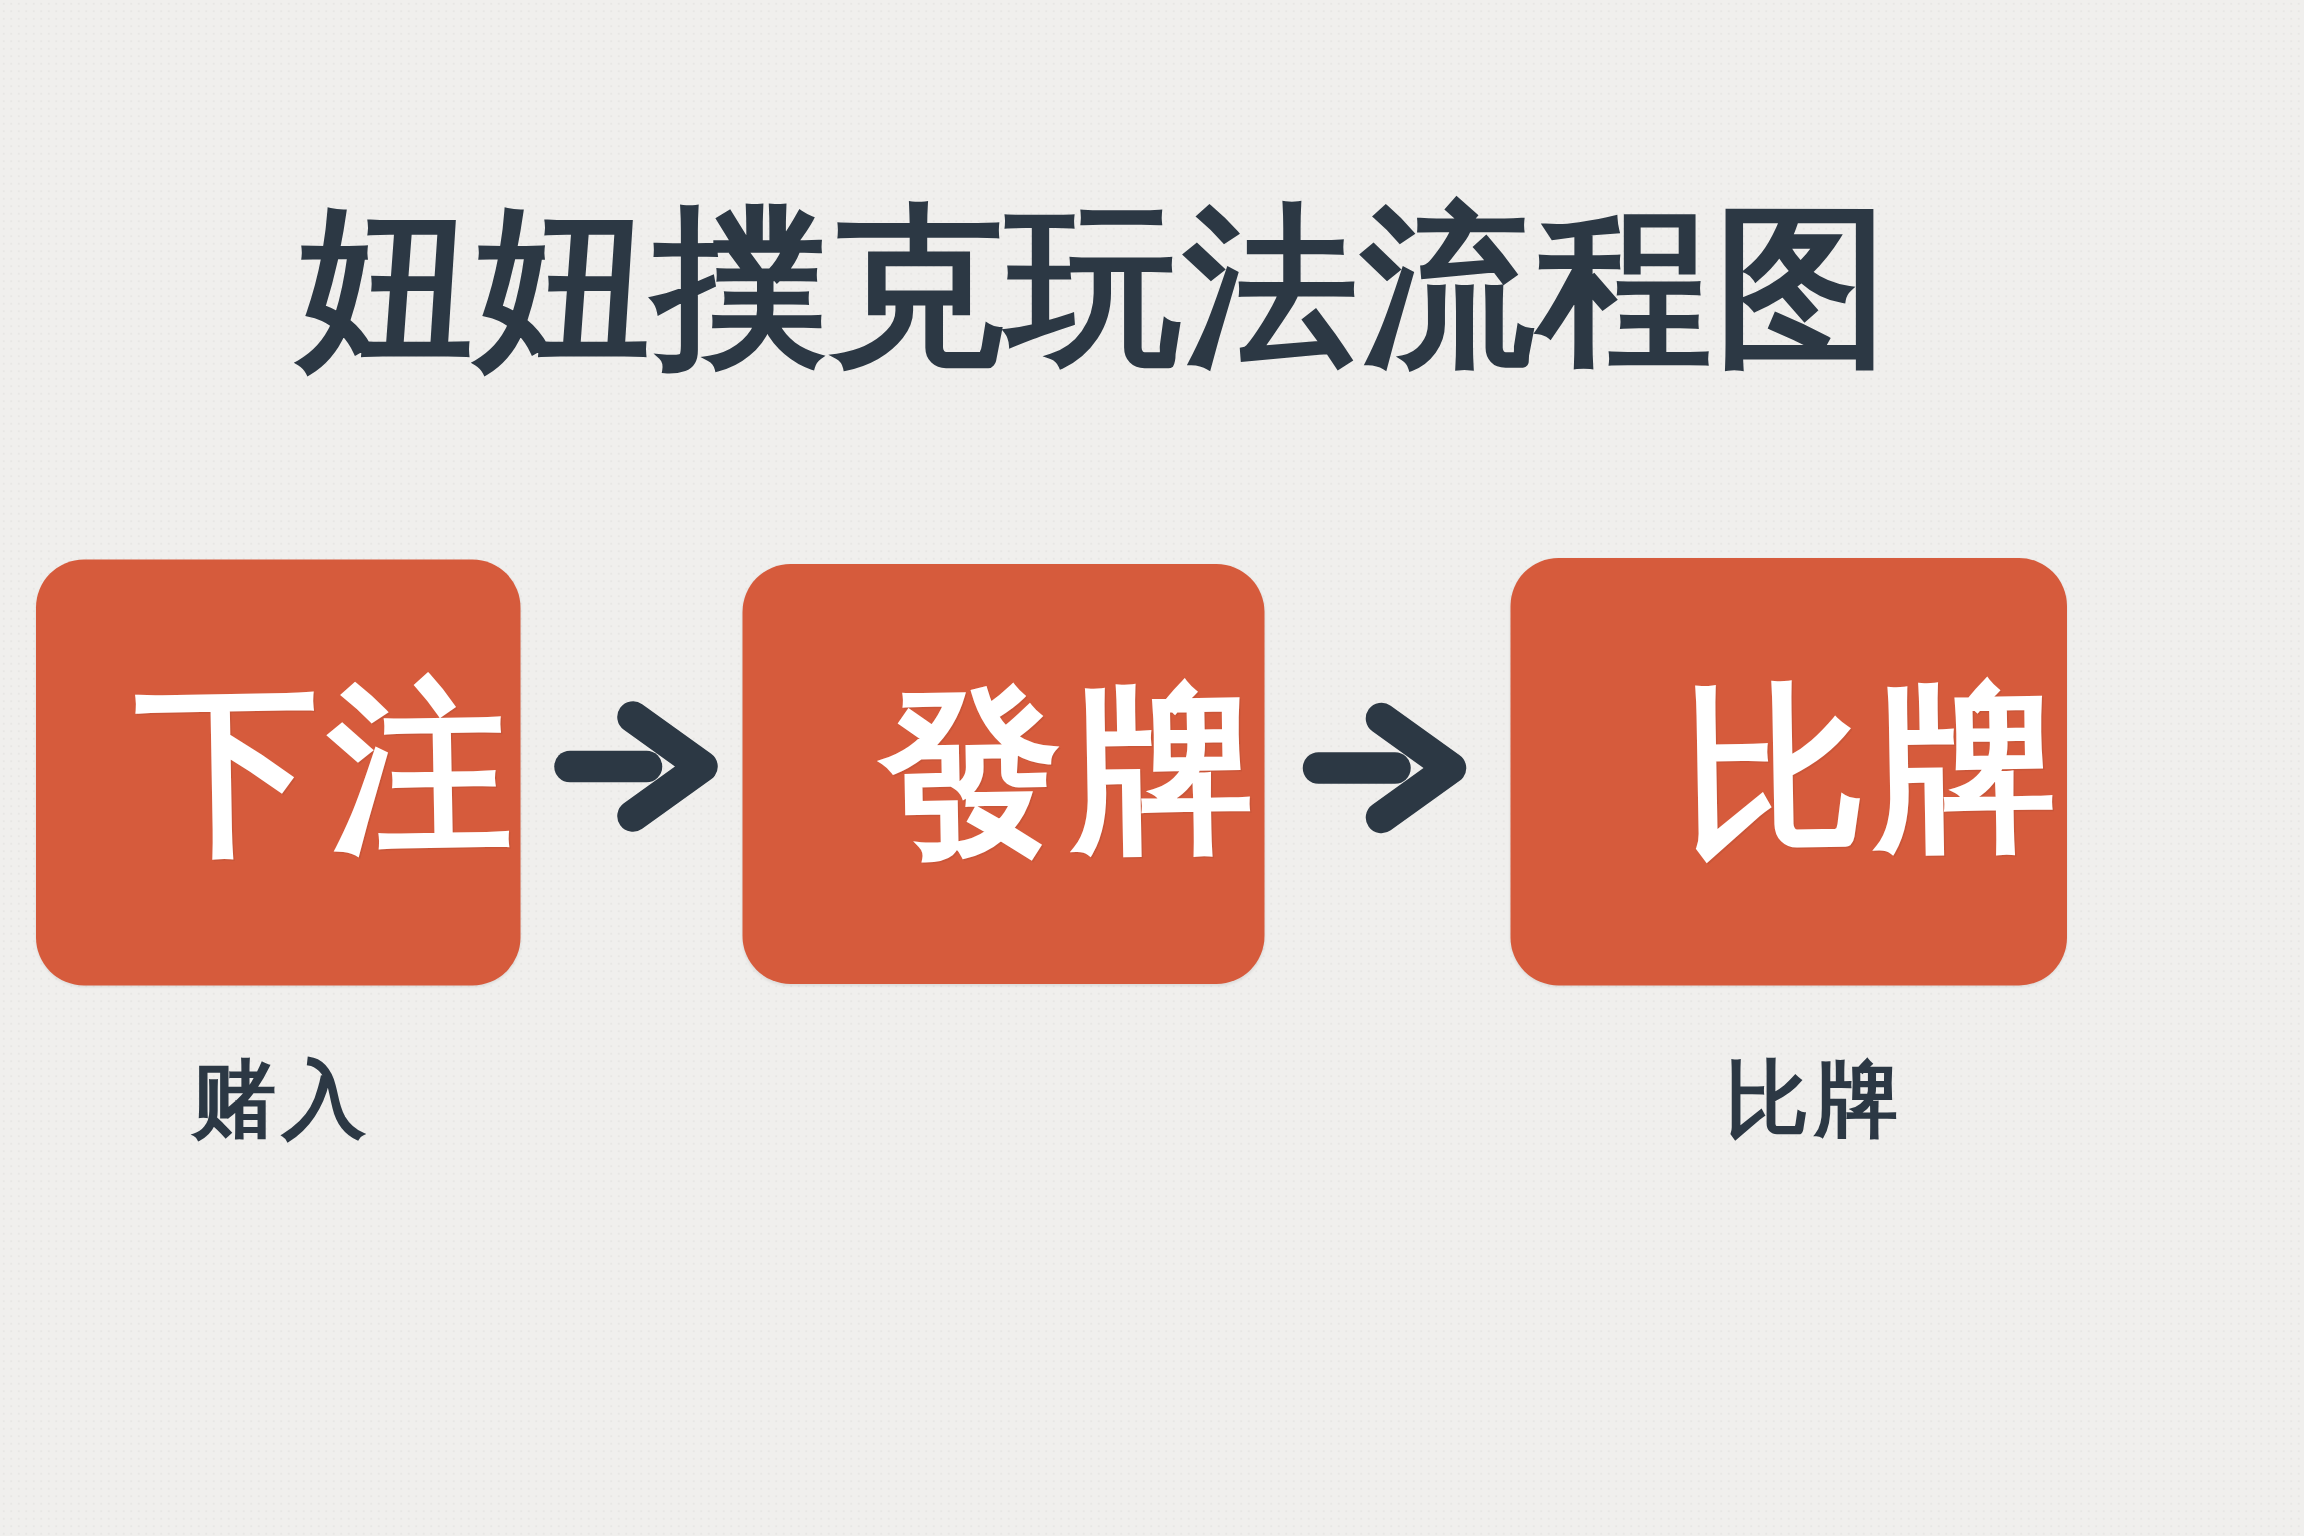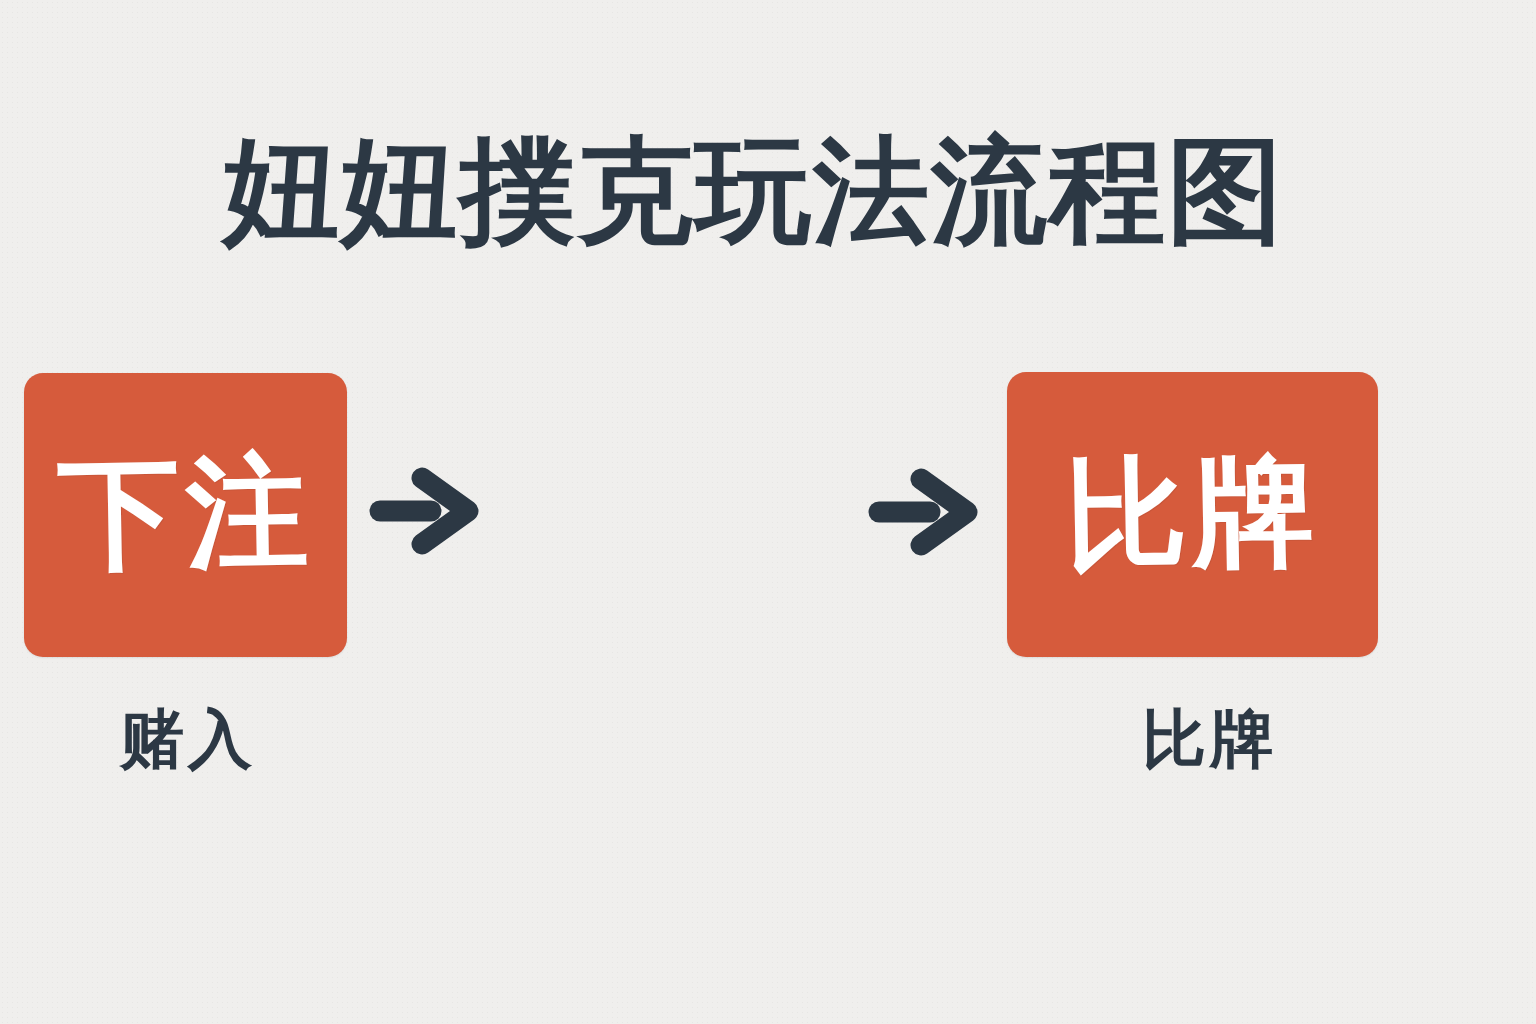--- a/index.html
+++ b/index.html
@@ -21,47 +21,46 @@
     top: 128px;
     left: 0;
     width: 1460px;
     text-align: center;
     font-size: 116px;
     font-weight: bold;
     letter-spacing: 2px;
     color: #2c3844;
     line-height: 1.1;
     white-space: nowrap;
-    margin-left: 24px;
   }
   .step-box {
     position: absolute;
     background: #d65b3c;
-    border-radius: 19px;
+    border-radius: 32px;
     display: flex;
     align-items: center;
-    justify-content: center;
+    justify-content: flex-end;
     box-shadow: 0 1px 2px rgba(0,0,0,0.08);
   }
   .step-box .box-label {
     color: #ffffff;
     font-size: 122px;
     font-weight: bold;
     letter-spacing: 6px;
     transform: rotate(-1deg);
     text-shadow: 1px 1px 0 rgba(0,0,0,0.06);
     white-space: nowrap;
   }
   #box-1 { left: 24px;   top: 373px; width: 323px; height: 284px; }
   #box-2 { left: 495px;  top: 376px; width: 348px; height: 280px; }
   #box-3 { left: 1007px; top: 372px; width: 371px; height: 285px; }
   .caption {
     position: absolute;
     top: 696px;
-    font-size: 64px;
+    font-size: 56px;
     font-weight: bold;
     color: #2c3844;
     text-align: center;
     letter-spacing: 4px;
     white-space: nowrap;
     transform: translateX(-50%);
   }
   #caption-1 { left: 188px; }
   #caption-2 { left: 683px; }
   #caption-3 { left: 1210px; }
@@ -92,20 +91,23 @@
     <span class="box-label">下注</span>
   </div>
 
   <div class="arrow" id="arrow-1">
     <svg viewBox="0 0 118 96" aria-hidden="true">
       <path d="M13 48 H64"></path>
       <path d="M55 15 L101 48 L55 81"></path>
     </svg>
   </div>
 
+  <div class="step-box" id="box-2">
+    <span class="box-label">發牌</span>
+  </div>
 
   <div class="arrow" id="arrow-2">
     <svg viewBox="0 0 118 96" aria-hidden="true">
       <path d="M13 48 H64"></path>
       <path d="M55 15 L101 48 L55 81"></path>
     </svg>
   </div>
 
   <div class="step-box" id="box-3">
     <span class="box-label">比牌</span>

